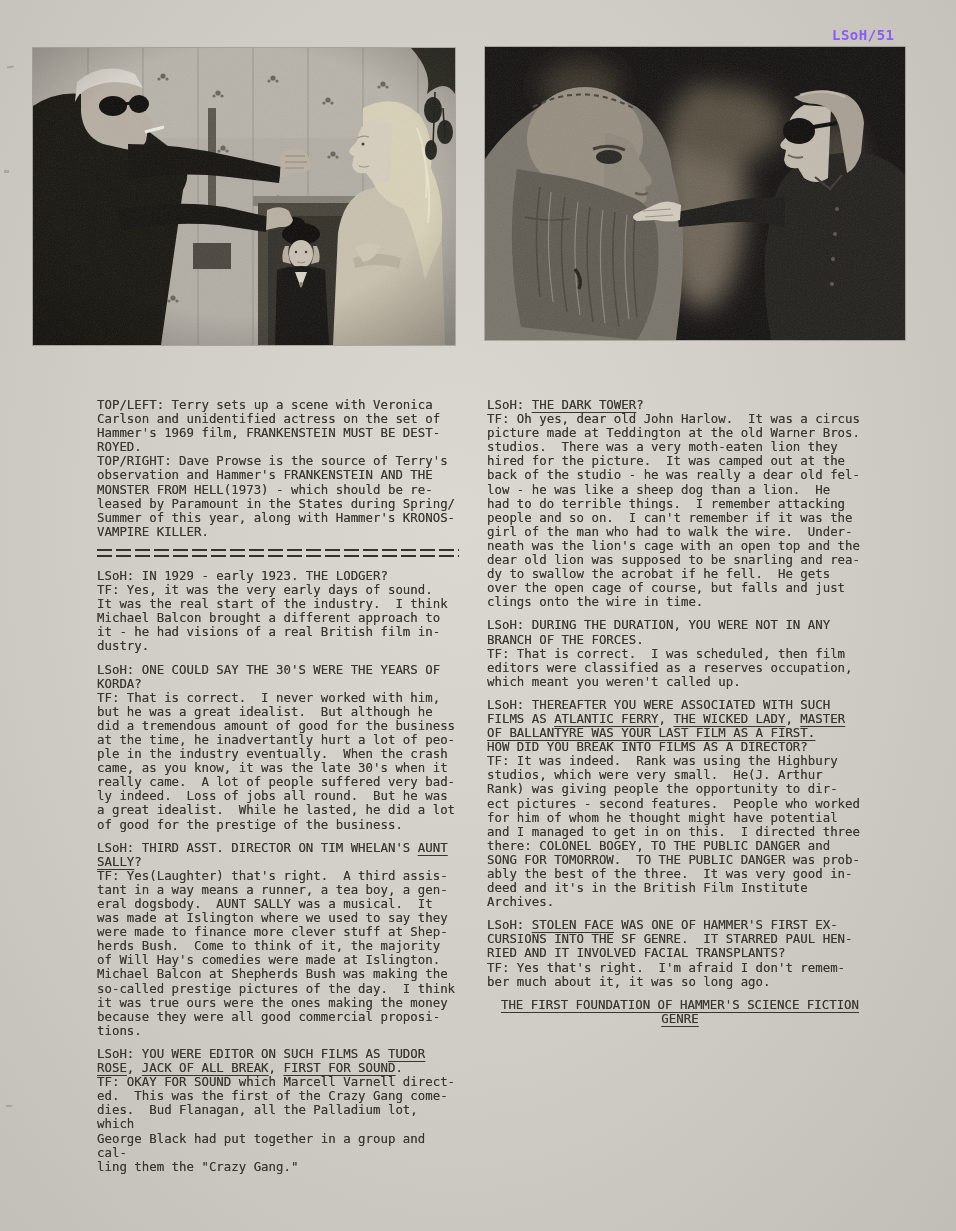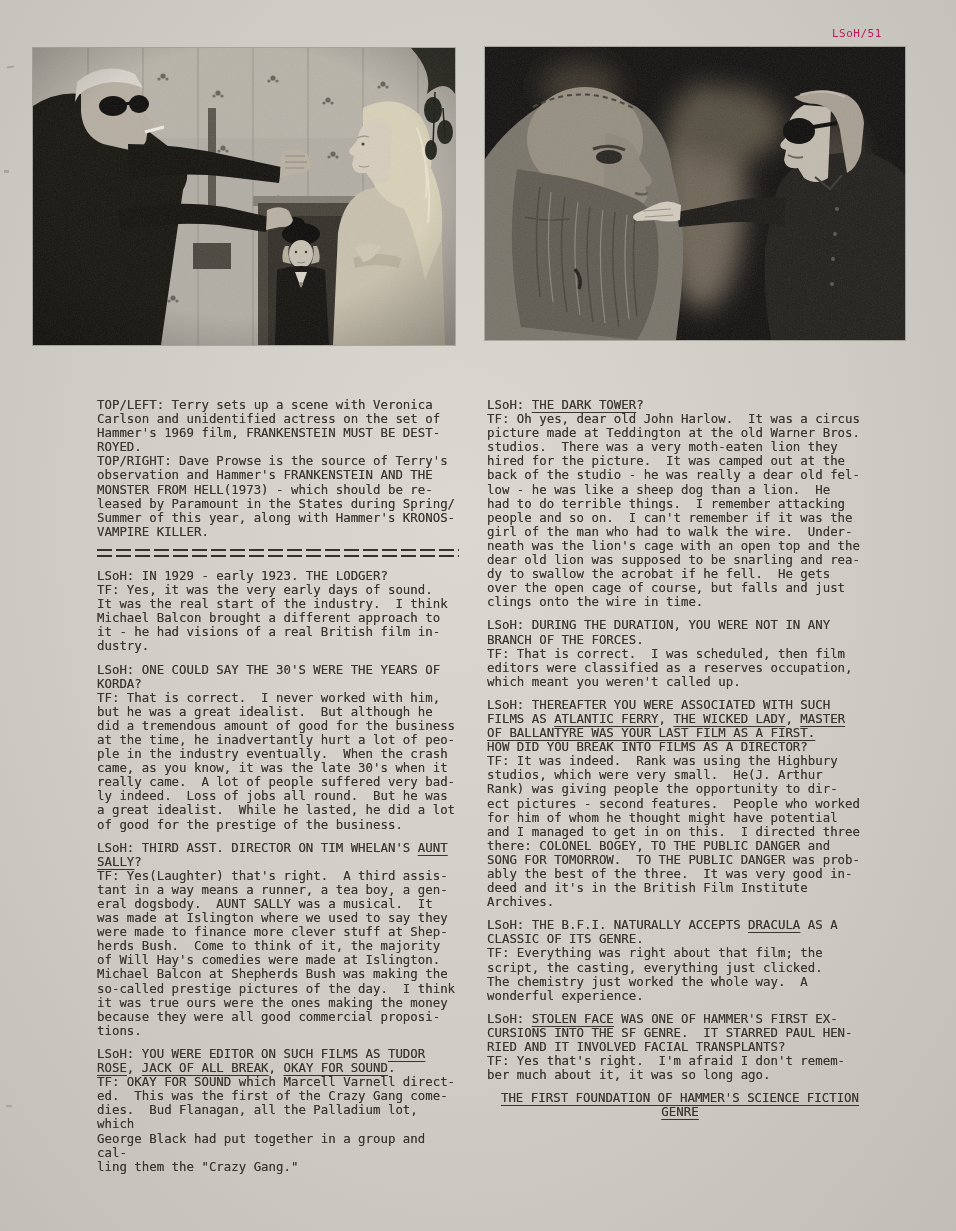--- a/index.html
+++ b/index.html
@@ -4,21 +4,21 @@
 <style>
   html,body { margin:0; padding:0; }
   body {
     width:956px; height:1231px; position:relative; overflow:hidden;
     background: radial-gradient(ellipse at 48% 42%, #dbd8d2 0%, #cfccc6 55%, #c1beb8 100%);
     font-family:"DejaVu Sans Mono", monospace;
     color:#38352e;
   }
   .page-header {
     position:absolute; left:832px; top:27px;
-    font-size:11px; font-weight:normal; letter-spacing:0.5px; color:#be185d;
+    font-size:14px; font-weight:bold; letter-spacing:0.5px; color:#8b5cf6;
   }
   .photo {
     position:absolute; margin:0; padding:0;
     box-shadow:0 0 0 1px rgba(90,86,78,0.35);
     background:#111;
   }
   .photo svg { display:block; width:100%; height:100%; }
   .photo-left  { left:33px;  top:48px; width:422px; height:297px; }
   .photo-right { left:485px; top:47px; width:420px; height:293px; }
   .col {
@@ -257,21 +257,21 @@
 eral dogsbody.  AUNT SALLY was a musical.  It
 was made at Islington where we used to say they
 were made to finance more clever stuff at Shep-
 herds Bush.  Come to think of it, the majority
 of Will Hay's comedies were made at Islington.
 Michael Balcon at Shepherds Bush was making the
 so-called prestige pictures of the day.  I think
 it was true ours were the ones making the money
 because they were all good commercial proposi-
 tions.</div><div class="block para">LSoH: YOU WERE EDITOR ON SUCH FILMS AS <u>TUDOR</u>
-<u>ROSE</u>, <u>JACK OF ALL BREAK</u>, <u>OKAY FOR SOUND</u>.
+<u>ROSE</u>, <u>JACK OF ALL BREAK</u>, <u>FIRST FOR SOUND</u>.
 TF: OKAY FOR SOUND which Marcell Varnell direct-
 ed.  This was the first of the Crazy Gang come-
 dies.  Bud Flanagan, all the Palladium lot, which
 George Black had put together in a group and cal-
 ling them the "Crazy Gang."</div></div>
 <div class="col col-right"><div class="block para">LSoH: <u>THE DARK TOWER</u>?
 TF: Oh yes, dear old John Harlow.  It was a circus
 picture made at Teddington at the old Warner Bros.
 studios.  There was a very moth-eaten lion they
 hired for the picture.  It was camped out at the
@@ -295,23 +295,18 @@
 TF: It was indeed.  Rank was using the Highbury
 studios, which were very small.  He(J. Arthur
 Rank) was giving people the opportunity to dir-
 ect pictures - second features.  People who worked
 for him of whom he thought might have potential
 and I managed to get in on this.  I directed three
 there: COLONEL BOGEY, TO THE PUBLIC DANGER and
 SONG FOR TOMORROW.  TO THE PUBLIC DANGER was prob-
 ably the best of the three.  It was very good in-
 deed and it's in the British Film Institute
-Archives.</div><div class="block para">LSoH: THE B.F.I. NATURALLY ACCEPTS <u>DRACULA</u> AS A
-CLASSIC OF ITS GENRE.
-TF: Everything was right about that film; the
-script, the casting, everything just clicked.
-The chemistry just worked the whole way.  A
-wonderful experience.</div><div class="block para">LSoH: <u>STOLEN FACE</u> WAS ONE OF HAMMER'S FIRST EX-
+Archives.</div><div class="block para">LSoH: <u>STOLEN FACE</u> WAS ONE OF HAMMER'S FIRST EX-
 CURSIONS INTO THE SF GENRE.  IT STARRED PAUL HEN-
 RIED AND IT INVOLVED FACIAL TRANSPLANTS?
 TF: Yes that's right.  I'm afraid I don't remem-
 ber much about it, it was so long ago.</div><div class="block heading"><u>THE FIRST FOUNDATION OF HAMMER'S SCIENCE FICTION</u>
 <u>GENRE</u></div></div>
 
 </body></html>

